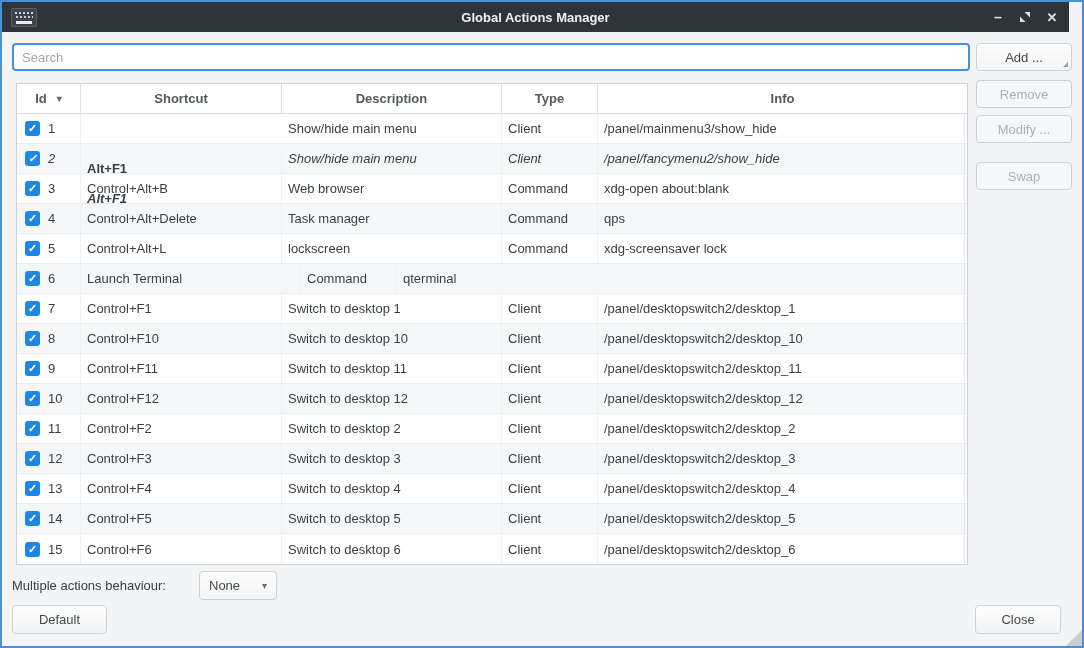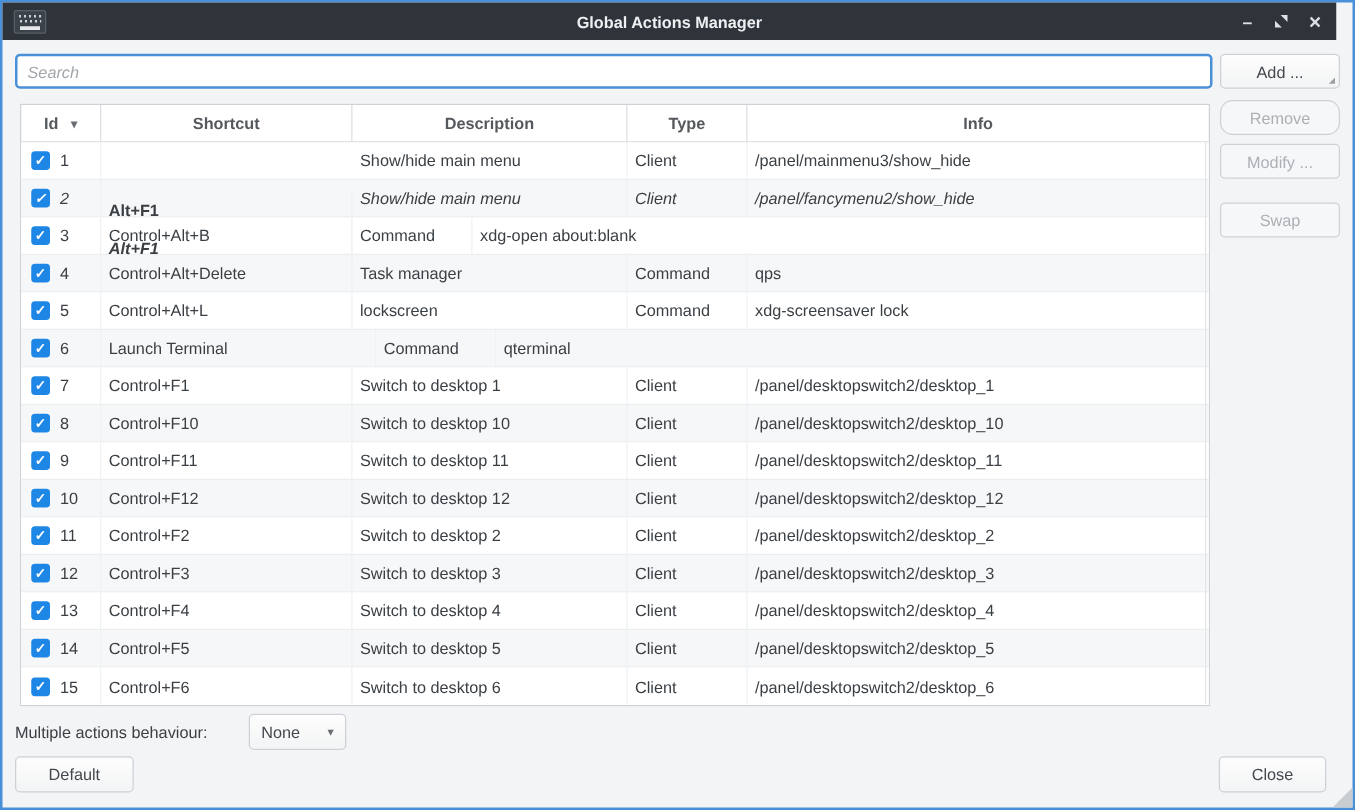--- a/index.html
+++ b/index.html
@@ -37,38 +37,38 @@
     display:flex; align-items:center; gap:13px; color:#dde1e5;
   }
   .ctrl { width:14px; height:14px; display:flex; align-items:center; justify-content:center; cursor:default; }
   .ctrl.min { font-weight:bold; font-size:14px; }
   .ctrl.cls { font-weight:bold; font-size:13px; }
 
   
   .search {
     position:absolute; left:10px; top:41px; width:958px; height:28px; box-sizing:border-box;
     border:2px solid #4a90d9; border-radius:4px; background:#fff;
-    padding:0 8px; font-family:inherit; font-size:13px; color:#3b4045; outline:none;font-style:italic;
+    padding:0 8px; font-family:inherit; font-size:13px; color:#3b4045; outline:none;
   }
   .search::placeholder { color:#a2a7ac; }
 
   
   .btn {
     position:absolute; width:96px; height:28px; box-sizing:border-box;
     border:1px solid #cdd1d6; border-radius:4px;
     background:linear-gradient(#fdfdfd,#f3f4f5);
     color:#44484e; font-size:13px; display:flex; align-items:center; justify-content:center;
   }
   .btn.disabled { color:#abb0b6; background:#f6f7f8; }
   .btn-add { left:974px; top:41px; }
   .btn-add::after {
     content:""; position:absolute; right:3px; bottom:3px; width:0; height:0;
     border-left:5px solid transparent; border-bottom:5px solid #9aa0a6;
   }
-  .btn-remove { left:974px; top:78px;border-radius:10px; }
+  .btn-remove { left:974px; top:78px; }
   .btn-modify { left:974px; top:113px; }
   .btn-swap   { left:974px; top:160px; }
   .btn-default { left:10px;  top:603px; width:95px; height:29px; }
   .btn-close   { left:973px; top:603px; width:86px; height:29px; }
 
   
   .table {
     position:absolute; left:14px; top:81px; width:952px; height:482px; box-sizing:border-box;
     background:#fff; border:1px solid #cfd3d8;
   }
@@ -184,20 +184,21 @@
       <div class="cell col-info">/panel/fancymenu2/show_hide</div>
     </div>
         <div class="row">
       <div class="cell cell-id col-id">
         <span class="checkbox">
               <span>✓</span>
             </span>
         <span>3</span>
       </div>
       <div class="cell col-shortcut">Control+Alt+B</div>
+      <div class="cell col-desc">Web browser</div>
       <div class="cell col-type">Command</div>
       <div class="cell col-info">xdg-open about:blank</div>
     </div>
         <div class="row alt">
       <div class="cell cell-id col-id">
         <span class="checkbox">
               <span>✓</span>
             </span>
         <span>4</span>
       </div>

